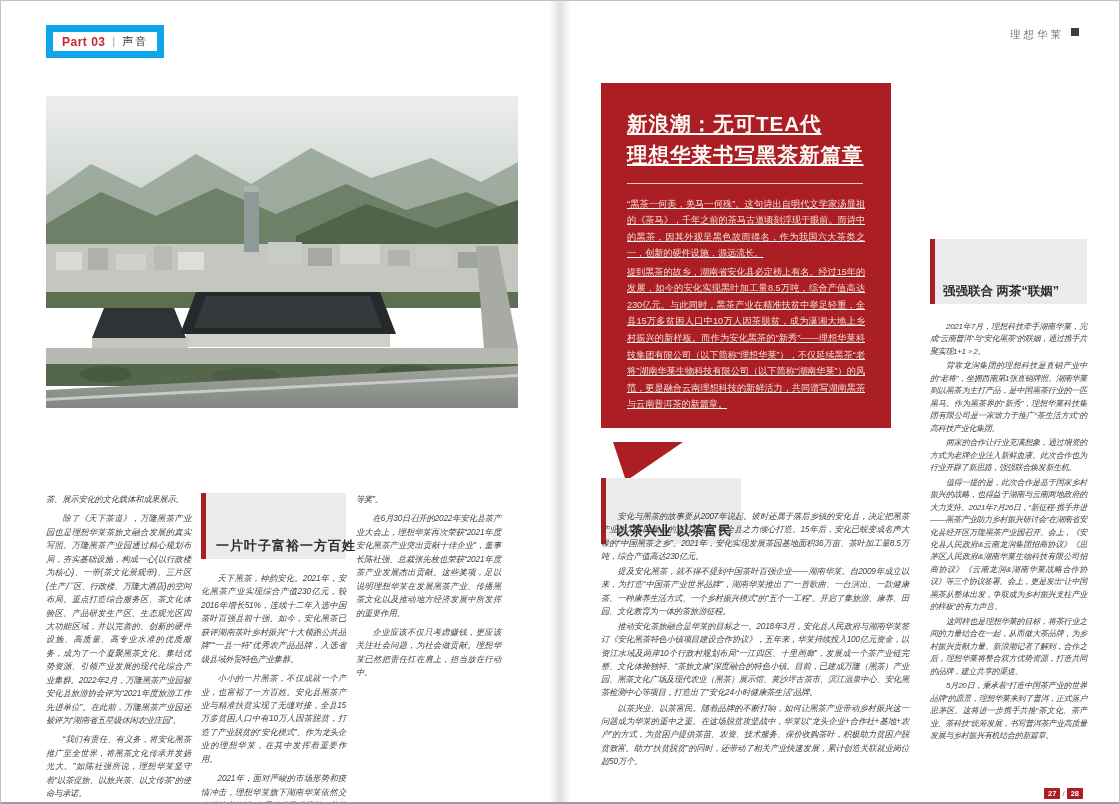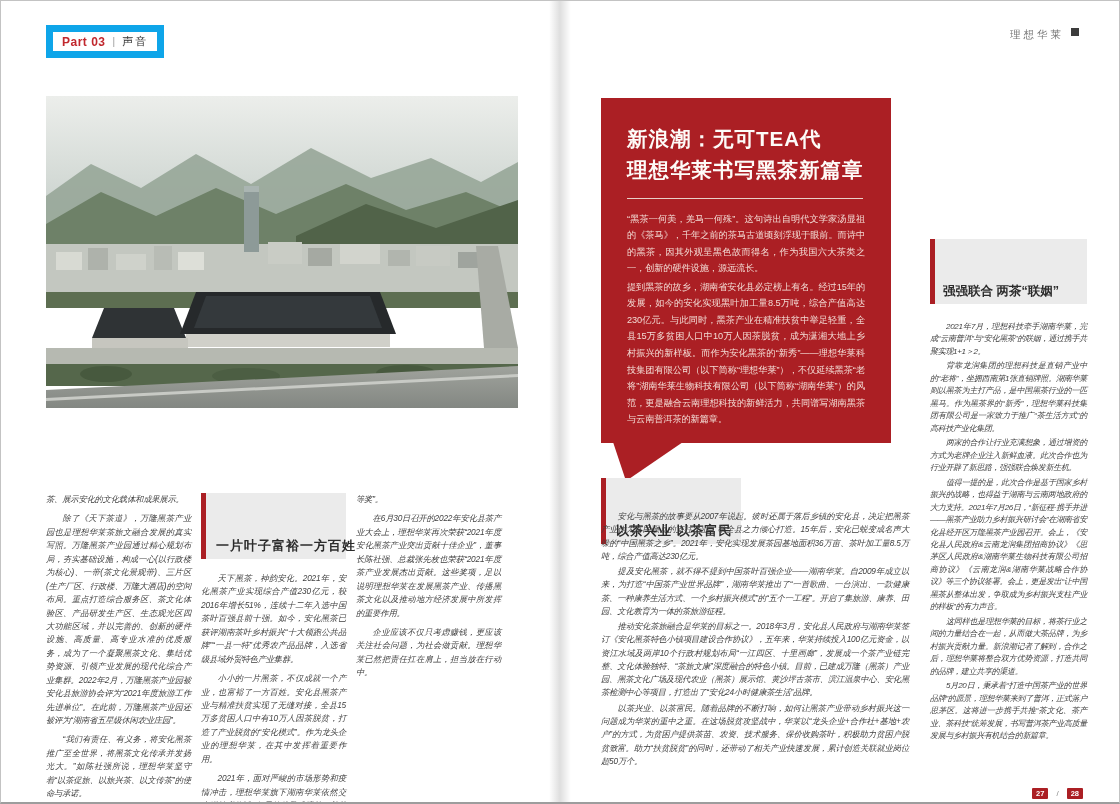--- a/index.html
+++ b/index.html
@@ -43,22 +43,22 @@
   }
   .sec-bar { width:5px; background:#ab1f24; flex:0 0 5px; }
   .sec-ttl {
     padding:4px 8px 4px 10px; font-size:13px; font-weight:bold; color:#2b2b2b;
     letter-spacing:1px; white-space:nowrap;margin-top:40px;
   }
   .sec-hdr.abs { position:absolute; }
 
   
   .bubble {
-    position:absolute; left:600px; top:97px; width:290px; height:345px;
-    background:#ab1f24; color:#fff; padding:26px 26px 0 26px;
+    position:absolute; left:600px; top:82px; width:290px; height:345px;
+    background:#ab1f24; color:#fff; padding:26px 26px 0 26px;text-decoration:underline;
   }
   .bubble-title { font-size:20.5px; font-weight:bold; line-height:1.5; color:#fdfbf8; letter-spacing:1px; }
   .bubble-rule { border-bottom:1.5px solid #e9cfc8; margin:12px 2px 12px 0; }
   .bubble-para {
     font-size:9.2px; line-height:1.8; color:#f3dcd5; text-align:justify;
     letter-spacing:-0.1px; margin-bottom:2px;
   }
   .bubble-tail { position:absolute; left:612px; top:441px; width:70px; height:39px; display:block; }
 
   
@@ -69,21 +69,21 @@
   .union-col .para { font-size:8px; line-height:1.56; letter-spacing:-0.3px; margin-bottom:2px; }
   .union-paras { margin-top:17px; }
 
   
   .spine {
     position:absolute; left:548px; top:0; width:22px; height:804px; pointer-events:none;
     background:linear-gradient(to right, rgba(0,0,0,0) 0%, rgba(0,0,0,0.13) 50%, rgba(0,0,0,0) 100%);
   }
 
   
-  .pagenums { position:absolute; right:36px; top:787px; display:flex; align-items:center; gap:8px; }
+  .pagenums { position:absolute; right:36px; top:787px; display:flex; align-items:center; gap:2px; }
   .pn-chip {
     background:#ab1f24; color:#fff; font-size:7.5px; font-weight:bold;
     padding:1.5px 4px; line-height:1; border-radius:1px;
   }
   .pn-sep { color:#888; font-size:8px; }
 </style>
 </head>
 <body>
 
 <div class="spread">

